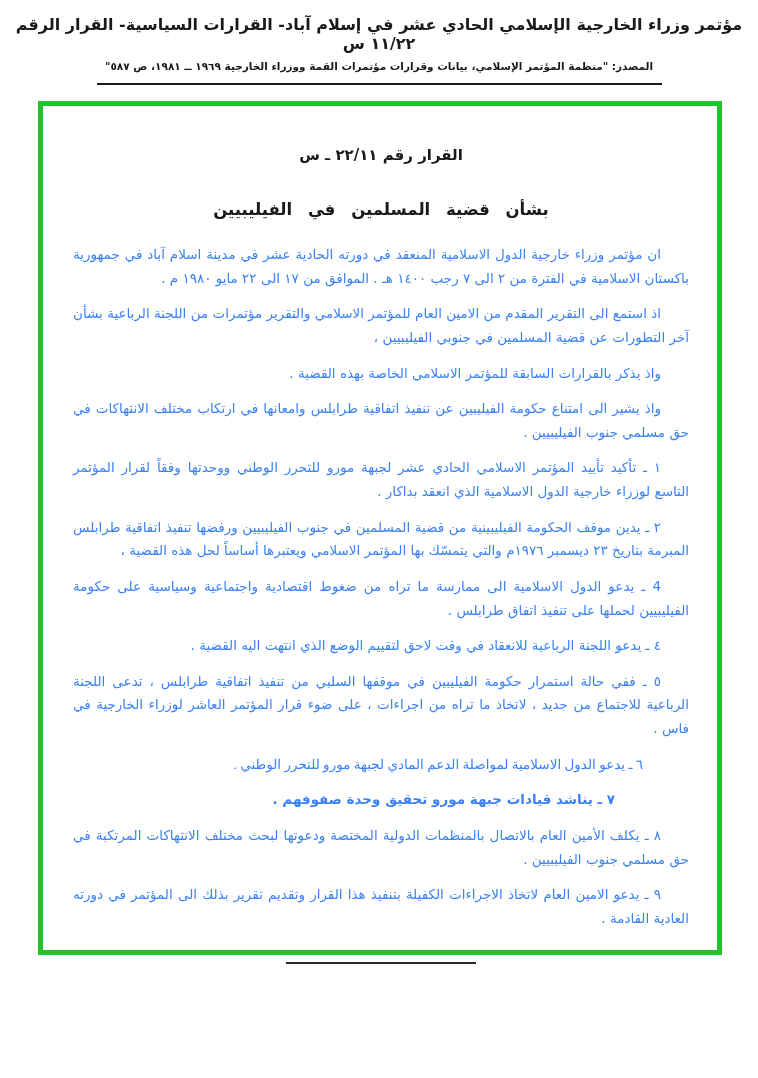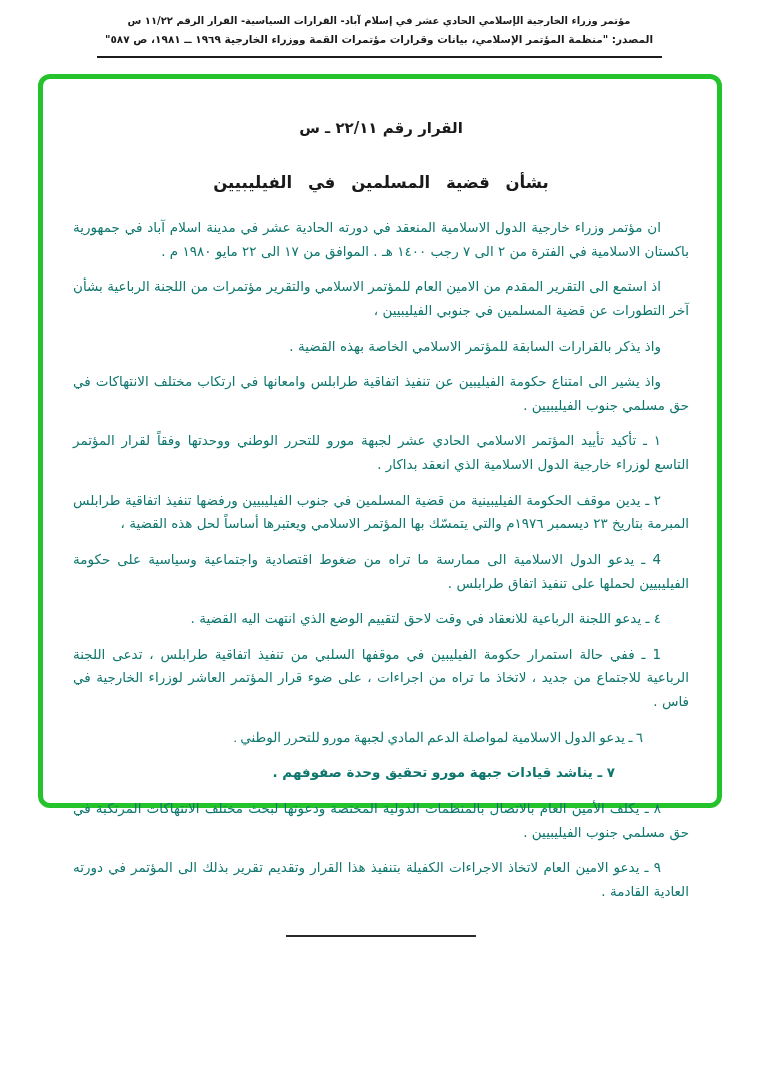--- a/index.html
+++ b/index.html
@@ -10,32 +10,32 @@
     overflow: hidden;
     font-family: "DejaVu Sans", sans-serif;
     color: #1a1a1a;
     margin: 0 auto;
   }
   .doc-header {
     direction: rtl;
     text-align: center;
     padding-top: 15px;
   }
-  .hdr-line1 { font-size: 10px; font-weight: bold; letter-spacing: 0.2px; }
+  .hdr-line1 { font-size: 16px; font-weight: bold; letter-spacing: 0.2px; }
   .hdr-line2 { font-size: 10.5px; font-weight: bold; margin-top: 7px; }
   .header-rule {
     width: 565px;
     margin: 11px auto 0 auto;
     border-top: 2px solid #1c1c1c;
   }
   .frame {
     margin: 16px 36px 0 38px;
-    height: 734px;
+    height: 854px;
     border: 5px solid var(--frame, #25c32b);
-    border-radius: 12px;
+    border-radius: 0;
     padding: 40px 28px 18px 30px;
     background: #ffffff;
   }
   .doc { direction: rtl; }
   .title {
     text-align: center;
     font-size: 15px;
     font-weight: bold;
   }
   .subject {
@@ -44,21 +44,21 @@
     font-weight: bold;
     word-spacing: 10px;
     margin-top: 36px;
   }
   .para {
     font-size: 13.5px;
     line-height: 1.75;
     text-align: justify;
     text-indent: 28px;
     margin-top: 12px;
-    color: #0f766e;
+    color: #3b82f6;
   }
   .para.first { margin-top: 24px; }
   .decree { text-indent: 42px; }
   .indent-lg { text-indent: 46px; font-family: Liberation Serif, serif; }
   .indent-xl { text-indent: 74px; font-weight: bold; }
   .end-rule {
     width: 190px;
     border-top: 2px solid #2b2b2b;
     margin: 32px auto 0 auto;
   }
@@ -83,21 +83,21 @@
       <p class="para first">ان مؤتمر وزراء خارجية الدول الاسلامية المنعقد في دورته الحادية عشر في مدينة اسلام آباد في جمهورية باكستان الاسلامية في الفترة من ٢ الى ٧ رجب ١٤٠٠ هـ . الموافق من ١٧ الى ٢٢ مايو ١٩٨٠ م .</p>
       <p class="para">اذ استمع الى التقرير المقدم من الامين العام للمؤتمر الاسلامي والتقرير مؤتمرات من اللجنة الرباعية بشأن آخر التطورات عن قضية المسلمين في جنوبي الفيليبيين ،</p>
       <p class="para">واذ يذكر بالقرارات السابقة للمؤتمر الاسلامي الخاصة بهذه القضية .</p>
       <p class="para">واذ يشير الى امتناع حكومة الفيليبين عن تنفيذ اتفاقية طرابلس وامعانها في ارتكاب مختلف الانتهاكات في حق مسلمي جنوب الفيليبيين .</p>
 
 
       <p class="para">١ ـ تأكيد تأييد المؤتمر الاسلامي الحادي عشر لجبهة مورو للتحرر الوطني ووحدتها وفقاً لقرار المؤتمر التاسع لوزراء خارجية الدول الاسلامية الذي انعقد بداكار .</p>
       <p class="para">٢ ـ يدين موقف الحكومة الفيليبينية من قضية المسلمين في جنوب الفيليبيين ورفضها تنفيذ اتفاقية طرابلس المبرمة بتاريخ ٢٣ ديسمبر ١٩٧٦م والتي يتمسّك بها المؤتمر الاسلامي ويعتبرها أساساً لحل هذه القضية ،</p>
       <p class="para">4 ـ يدعو الدول الاسلامية الى ممارسة ما تراه من ضغوط اقتصادية واجتماعية وسياسية على حكومة الفيليبيين لحملها على تنفيذ اتفاق طرابلس .</p>
       <p class="para">٤ ـ يدعو اللجنة الرباعية للانعقاد في وقت لاحق لتقييم الوضع الذي انتهت اليه القضية .</p>
-      <p class="para">1 ـ ففي حالة استمرار حكومة الفيليبين في موقفها السلبي من تنفيذ اتفاقية طرابلس ، تدعى اللجنة الرباعية للاجتماع من جديد ، لاتخاذ ما تراه من اجراءات ، على ضوء قرار المؤتمر العاشر لوزراء الخارجية في فاس .</p>
+      <p class="para">٥ ـ ففي حالة استمرار حكومة الفيليبين في موقفها السلبي من تنفيذ اتفاقية طرابلس ، تدعى اللجنة الرباعية للاجتماع من جديد ، لاتخاذ ما تراه من اجراءات ، على ضوء قرار المؤتمر العاشر لوزراء الخارجية في فاس .</p>
       <p class="para indent-lg">٦ ـ يدعو الدول الاسلامية لمواصلة الدعم المادي لجبهة مورو للتحرر الوطني .</p>
       <p class="para indent-xl">٧ ـ يناشد قيادات جبهة مورو تحقيق وحدة صفوفهم .</p>
       <p class="para">٨ ـ يكلف الأمين العام بالاتصال بالمنظمات الدولية المختصة ودعوتها لبحث مختلف الانتهاكات المرتكبة في حق مسلمي جنوب الفيليبيين .</p>
       <p class="para">٩ ـ يدعو الامين العام لاتخاذ الاجراءات الكفيلة بتنفيذ هذا القرار وتقديم تقرير بذلك الى المؤتمر في دورته العادية القادمة .</p>
 
       <div class="end-rule"></div>
 
     </div>
   </main>
 

